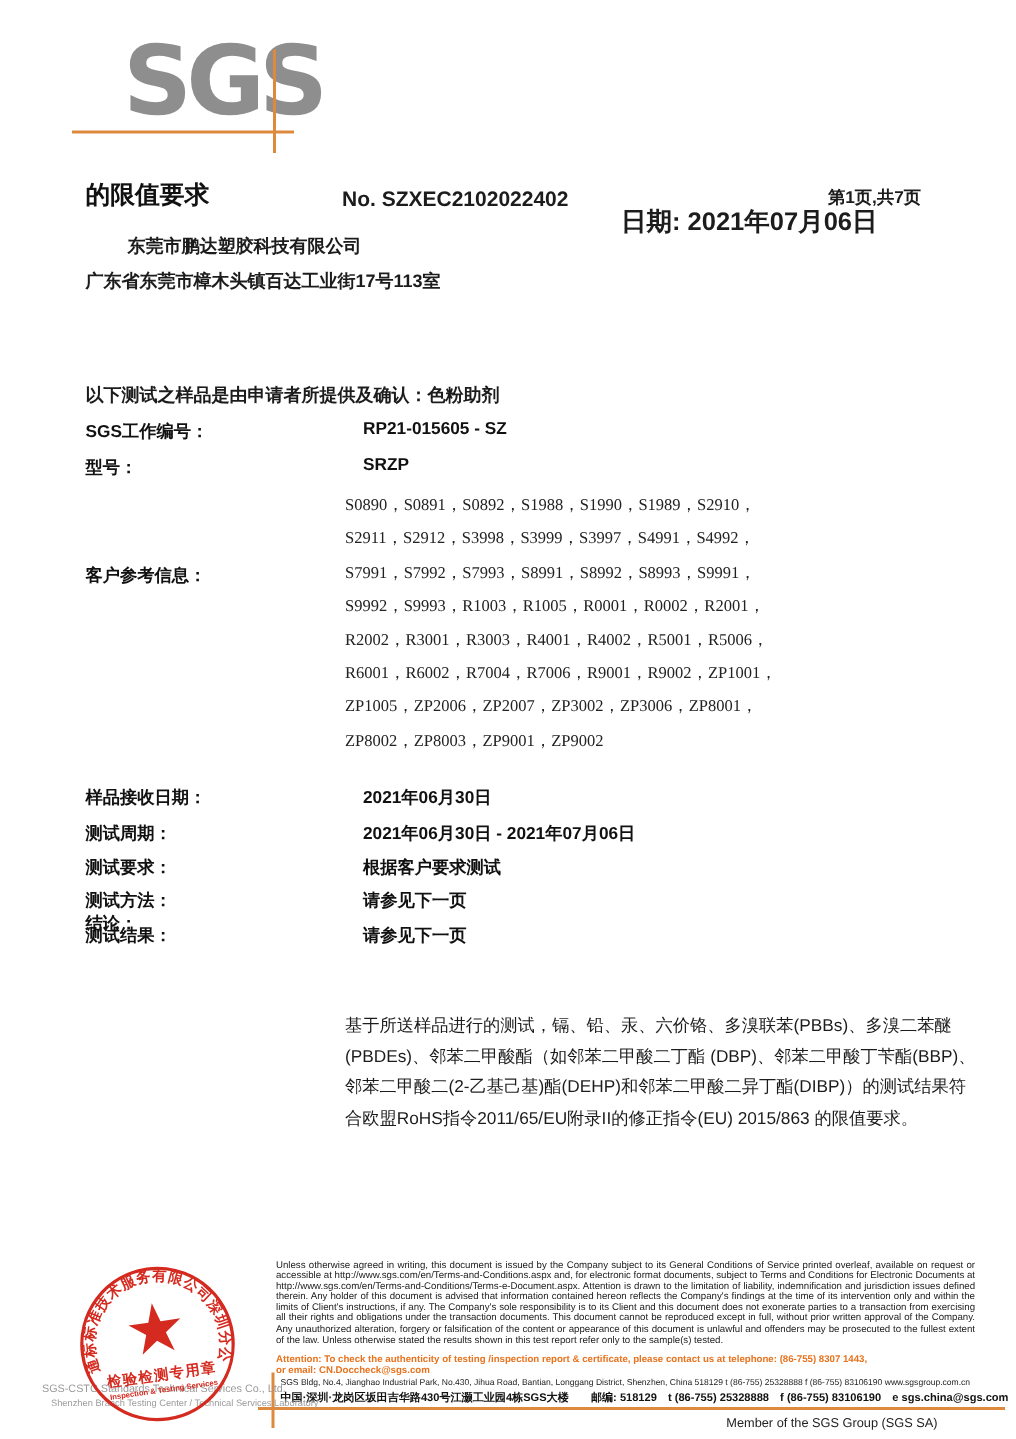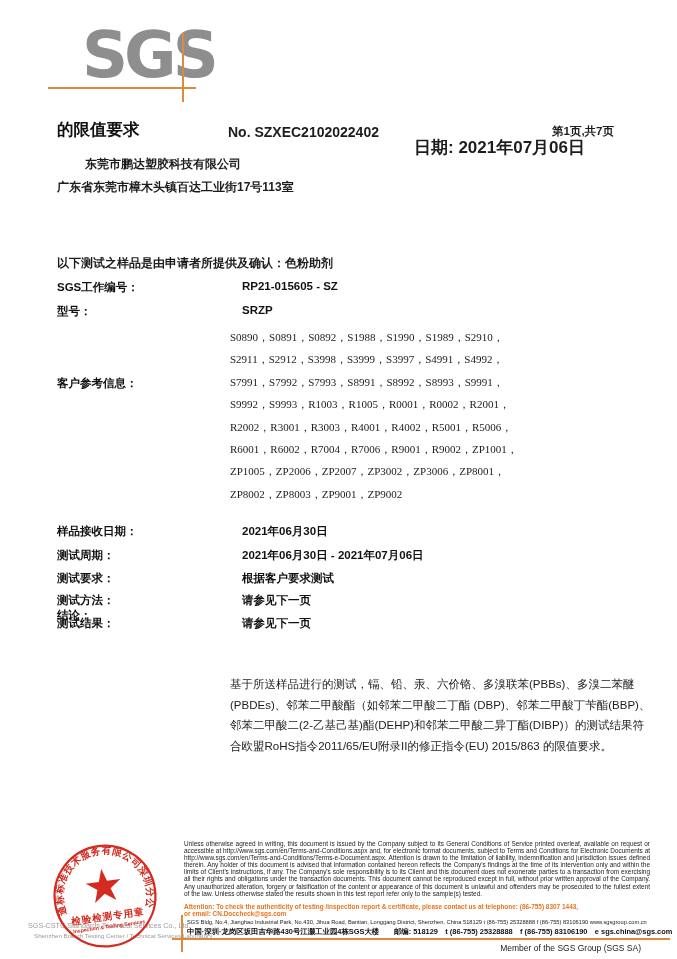--- a/index.html
+++ b/index.html
@@ -37,21 +37,21 @@
 
   
   .legal { position:absolute; left:184px; top:840px; width:466px; font-size:6.45px;
            line-height:7.1px; text-align:justify; color:#1b1b1b; }
   .attention { position:absolute; left:184px; top:903px; width:472px; font-size:6.45px;
                line-height:7.2px; font-weight:bold; color:#e8731e; }
   .addr-en { position:absolute; left:187px; top:919px; font-size:5.7px; color:#222; white-space:nowrap; }
   .addr-cn { position:absolute; left:187px; top:927px; font-size:7.4px; color:#111; white-space:nowrap; font-weight:bold; }
   .f-vline { position:absolute; left:181px; top:915px; width:2px; height:37px; background:#dd8a3f; }
   .f-hrule { position:absolute; left:172px; top:938px; width:498px; height:2px; background:#dd8a3f; }
-  .member { position:absolute; right:36px; top:943px; font-size:8.5px; color:#222; }
+  .member { position:absolute; right:52px; top:943px; font-size:8.5px; color:#222; }
 
   .co-en1 { position:absolute; left:28px; top:921px; font-size:7.2px; color:#9b9b9b; white-space:nowrap; }
   .co-en2 { position:absolute; left:34px; top:932px; font-size:6.2px; color:#9b9b9b; white-space:nowrap; }
   .stamp { position:absolute; left:50px; top:841px; width:110px; height:110px; transform:rotate(-8deg); }
 </style>
 </head>
 <body>
 
 <div class="page">
 

